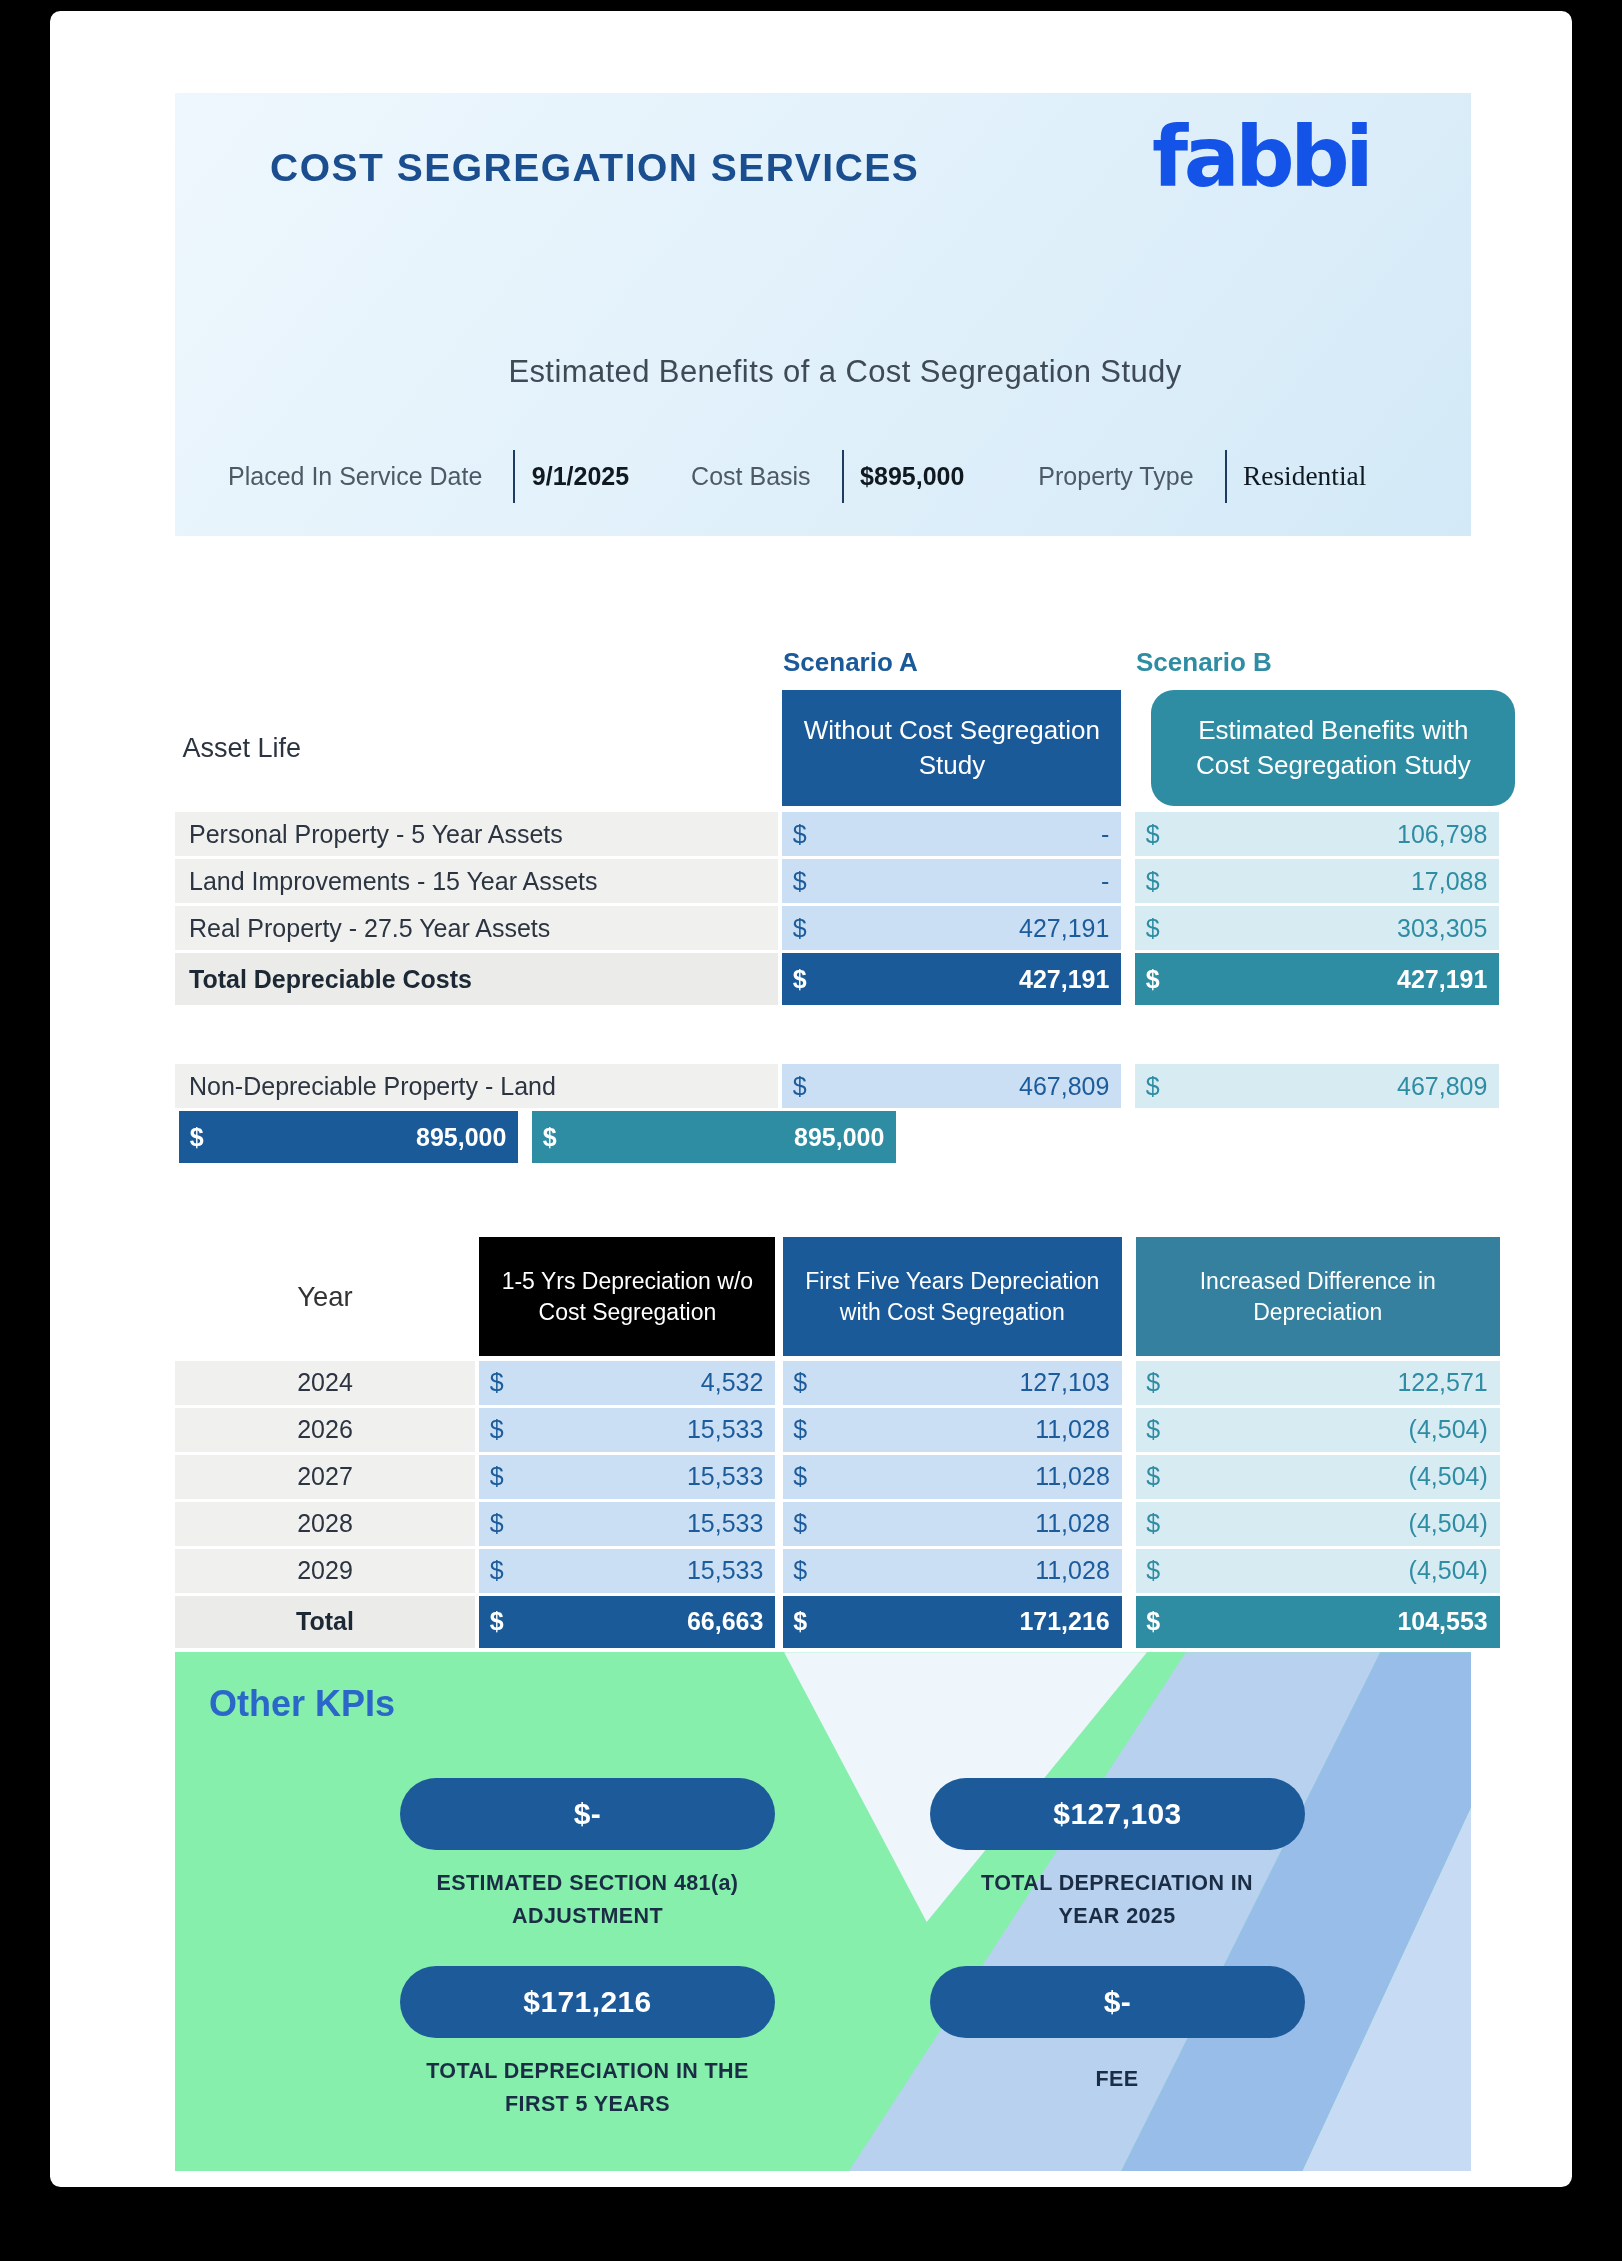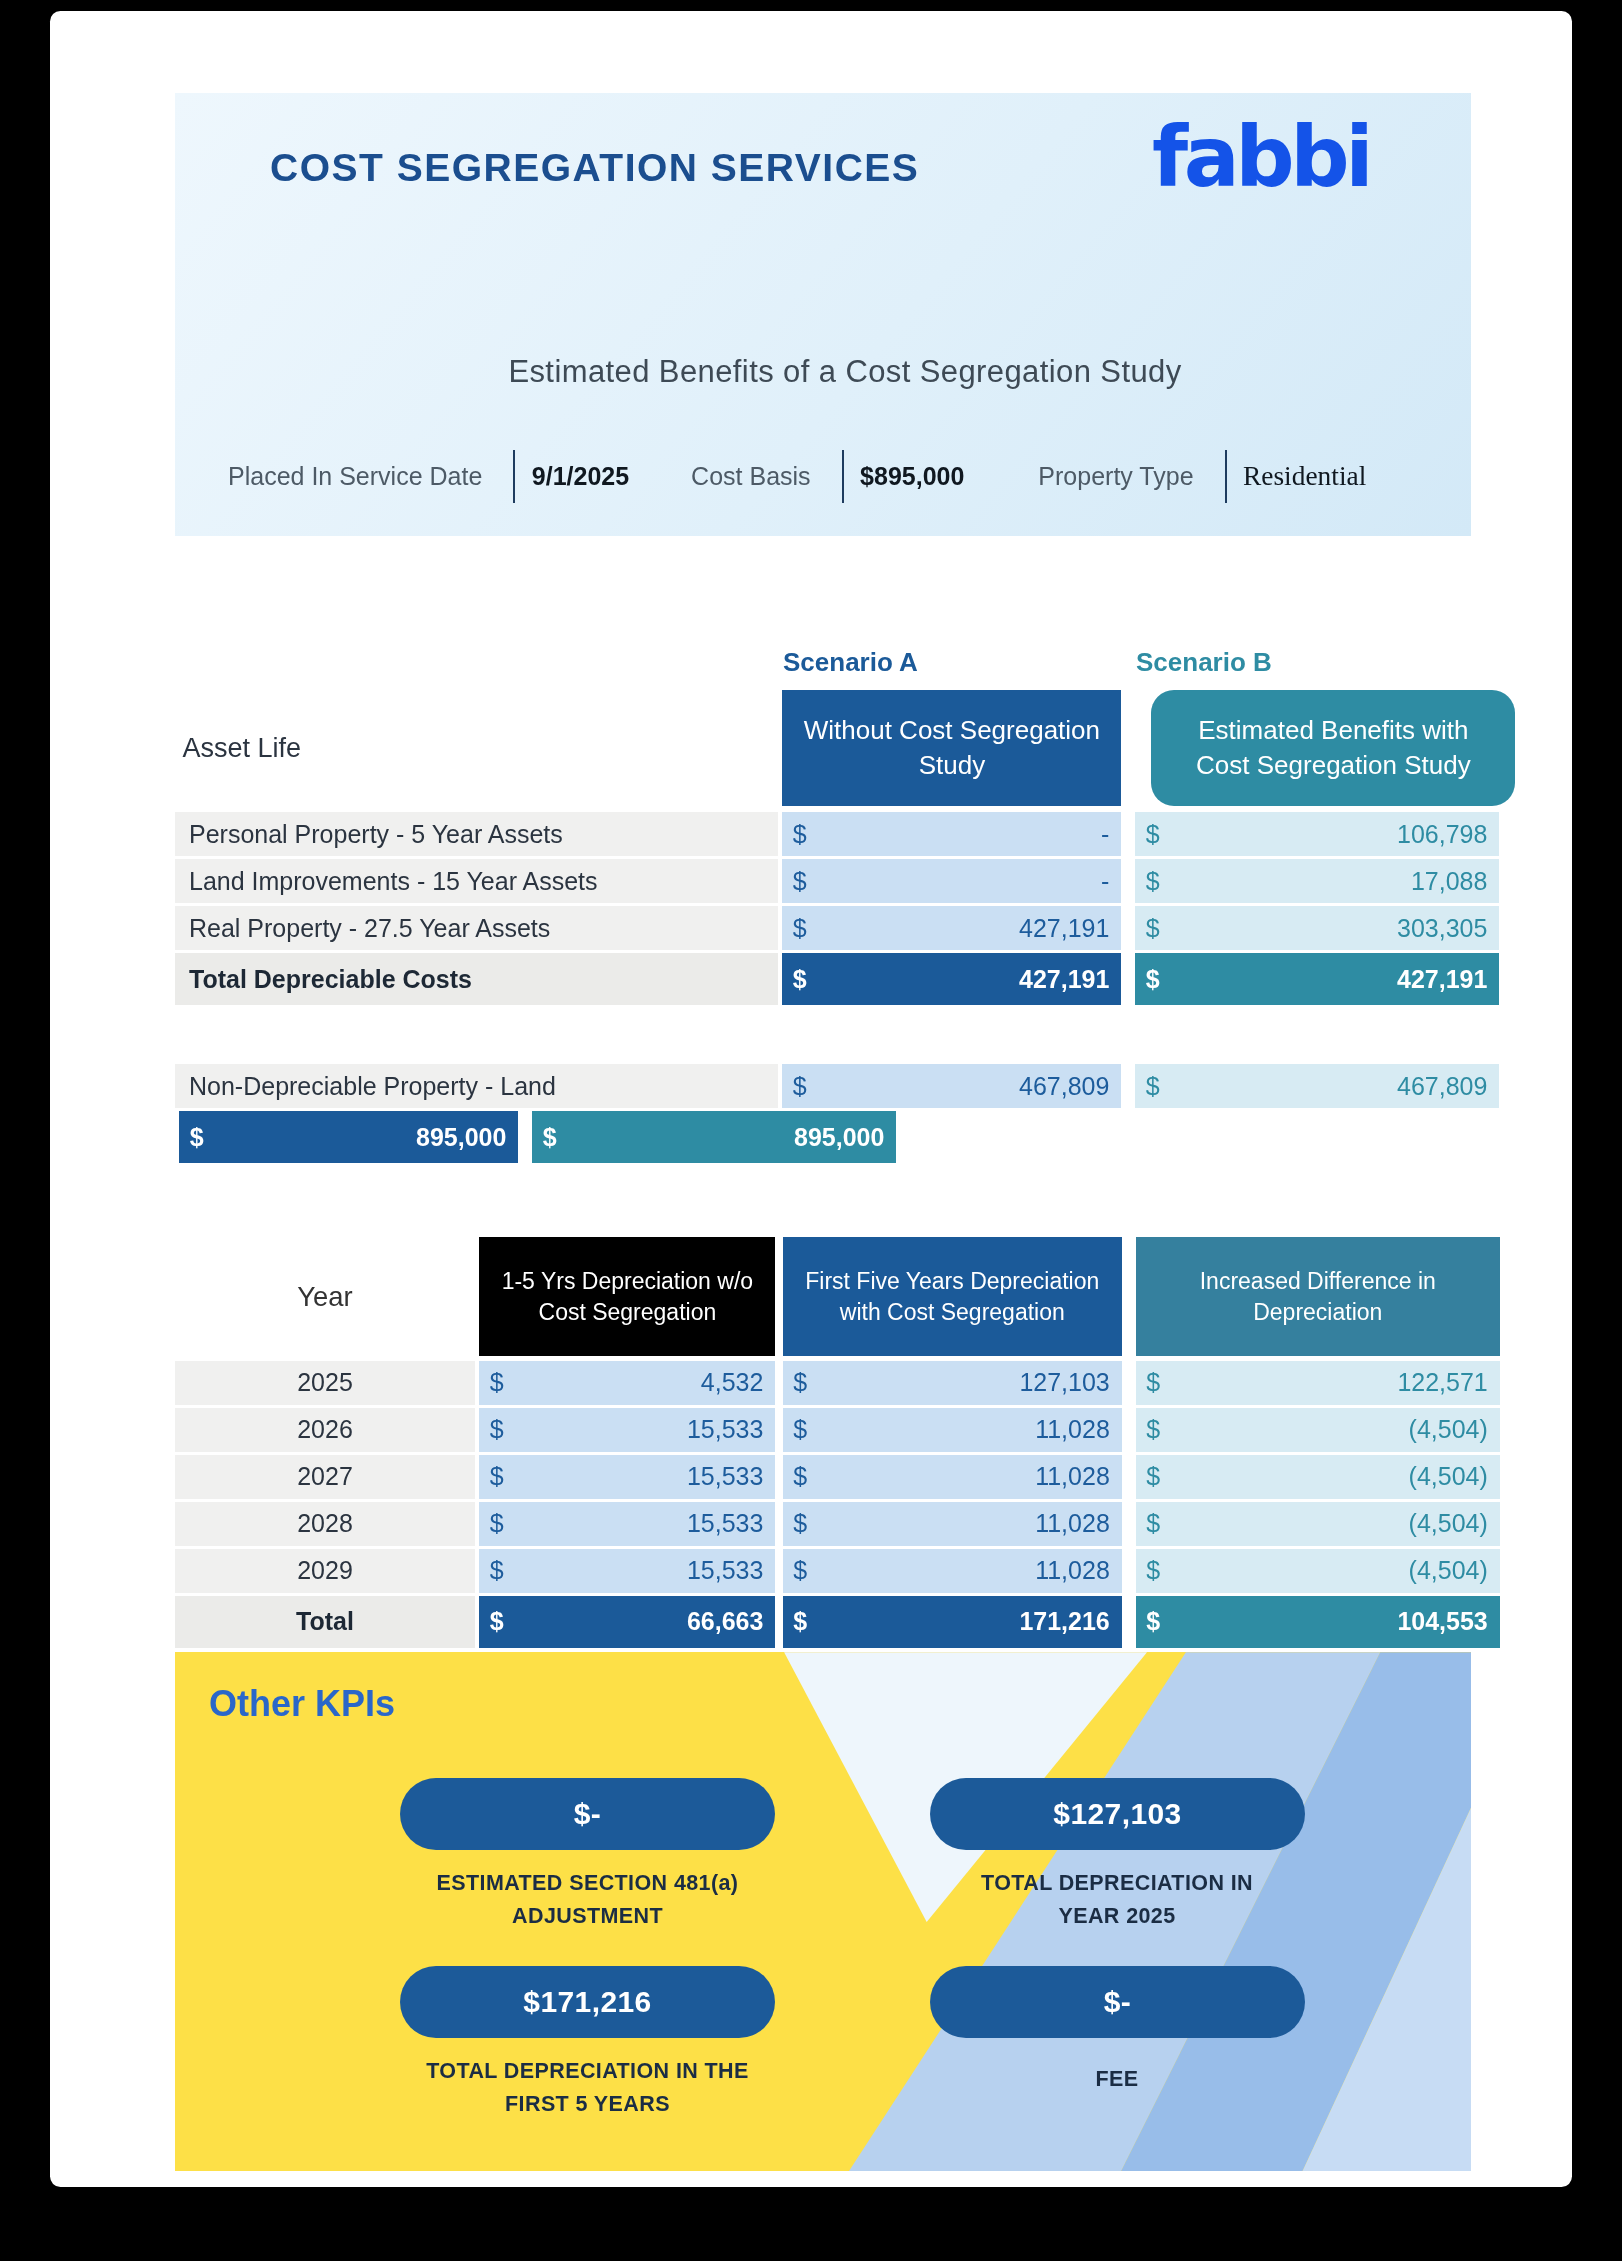--- a/index.html
+++ b/index.html
@@ -85,21 +85,21 @@
   .c2-2{width:339px;margin-left:7.4px;background:#cadff3;color:#1d5c9c;}
   .c2-3{width:364px;margin-left:14px;background:#d7ebf3;color:#2e8ca3;}
   .tot2 .cell{height:52px;font-weight:700;}
   .tot2 .c-year{background:#ebebe9;color:#1d2835;}
   .tot2 .c2-1,.tot2 .c2-2{background:#1b5a99;color:#fff;}
   .tot2 .c2-3{background:#2e8ca3;color:#fff;}
 
   
   .kpi{
     position:relative;margin:4.4px 0 0 125px;width:1296px;height:519px;
-    background:#fde047;overflow:hidden;
+    background:#86efac;overflow:hidden;
   }
   .shape{position:absolute;inset:0;}
   .wedge{background:#eef6fc;clip-path:polygon(47% 0,75% 0,58% 52%);}
   .diag1{background:#b7d1ef;clip-path:polygon(52% 100%,78% 0,93% 0,73% 100%);}
   .diag2{background:#98bde9;clip-path:polygon(73% 100%,93% 0,100% 0,100% 30%,87% 100%);}
   .diag3{background:#c7dcf4;clip-path:polygon(87% 100%,100% 30%,100% 100%);}
   .kpi-heading{position:absolute;left:34px;top:31px;font-size:36px;font-weight:700;color:#2a67c9;}
   .pill{
     position:absolute;width:375px;height:72px;border-radius:44px;background:#1c5a99;
     color:#fff;display:flex;align-items:center;justify-content:center;
@@ -223,21 +223,21 @@
 
   <div class="t2">
     <div class="t2-header">
       <div class="h-year">Year</div>
       <div class="hcell h2 h2-1">1-5 Yrs Depreciation w/o Cost Segregation</div>
       <div class="hcell h2 h2-2">First Five Years Depreciation with Cost Segregation</div>
       <div class="hcell h2 h2-3">Increased Difference in Depreciation</div>
     </div>
     <div class="tbl t2-rows">
       <div class="flexrow">
-        <div class="cell c-year">2025</div>
+        <div class="cell c-year">2024</div>
         <div class="cell val c2-1">
             <span>$</span>
             <span>4,532</span>
           </div>
         <div class="cell val c2-2">
             <span>$</span>
             <span>127,103</span>
           </div>
         <div class="cell val c2-3">
             <span>$</span>

